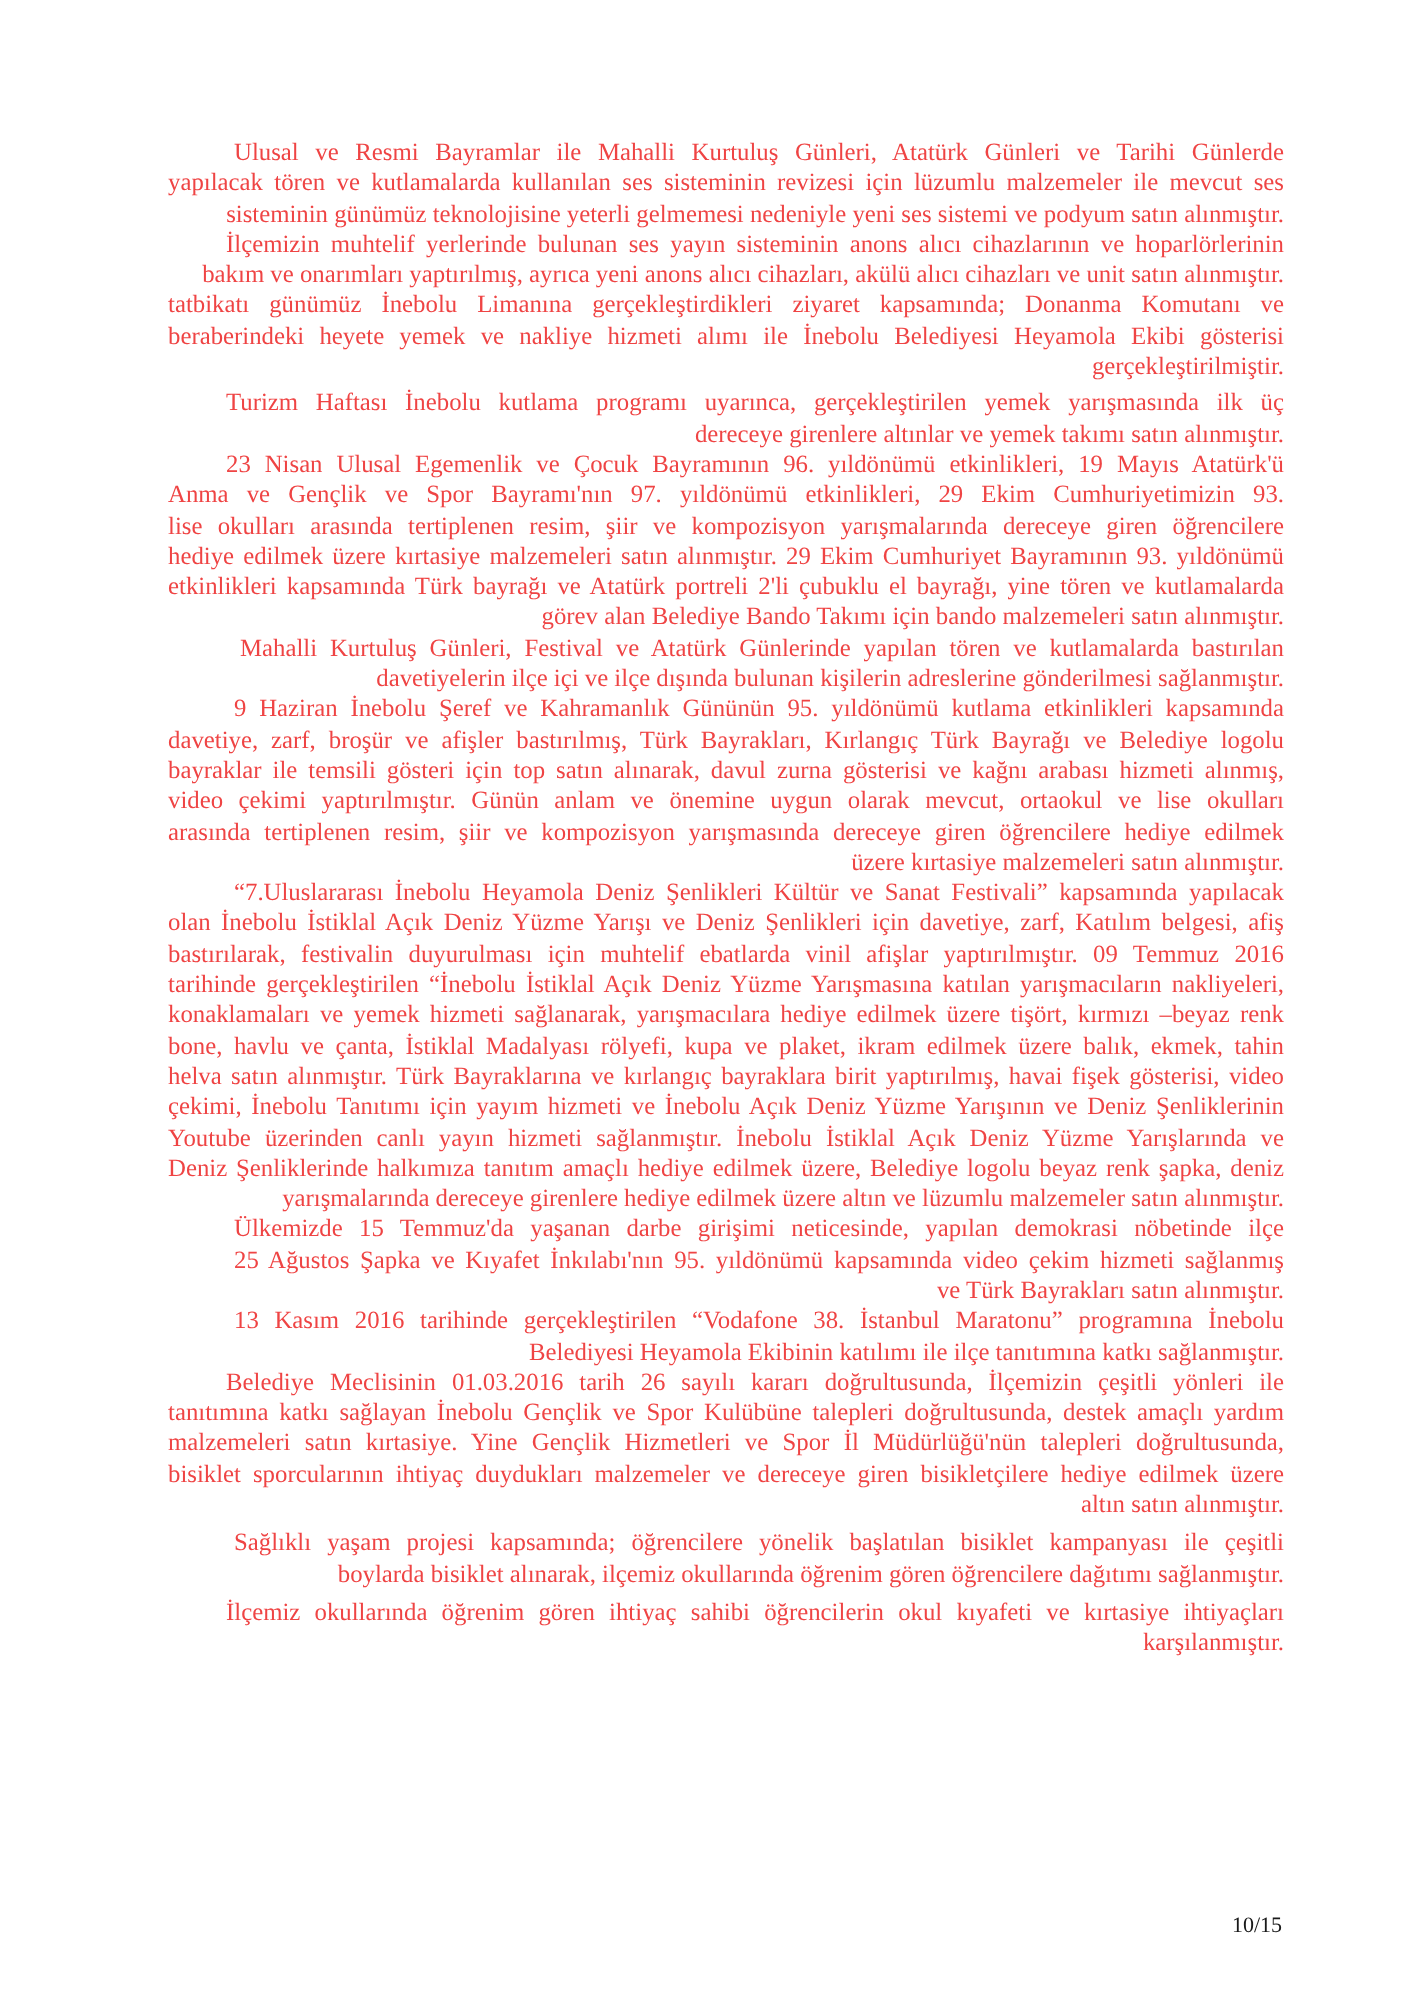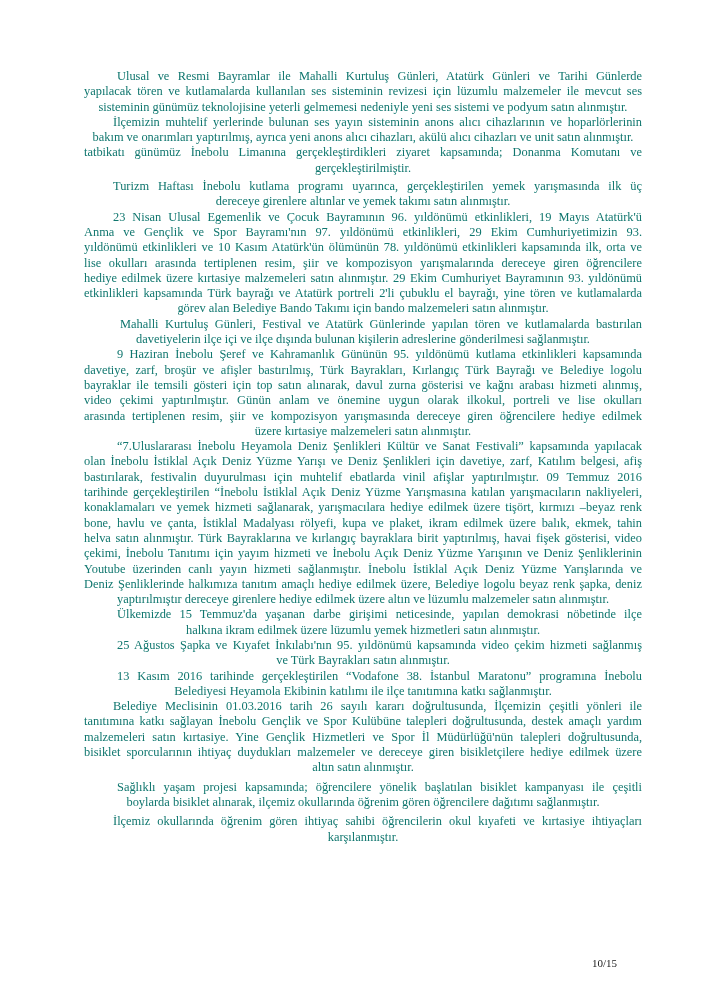--- a/index.html
+++ b/index.html
@@ -1,30 +1,30 @@
 <!DOCTYPE html>
 <html><head>
 <meta charset="utf-8">
 <style>
   html, body { margin: 0; padding: 0; background: #ffffff; }
   body { width: 707px; height: 1000px; position: relative; overflow: hidden; }
   .page {
     position: absolute; left: 84px; top: 69px; width: 558px;
     font-family: "Liberation Serif", "DejaVu Serif", serif;
-    font-size: 12.4px; color: #0f766e; line-height: 15.3px;
+    font-size: 12.4px; color: #ef4444; line-height: 15.3px;
   }
   .para { margin: 0; }
   .line { display: block; white-space: nowrap; overflow: visible; height: 15.3px; }
   .line.j { text-align: justify; text-align-last: justify; white-space: normal; overflow: hidden; }
-  .line.last { text-align: center; }
+  .line.last { text-align: right; }
   .i1 { padding-left: 29px; }
   .i2 { padding-left: 33px; }
   .i3 { padding-left: 36px; }
   .page-number {
-    position: absolute; left: 592px; top: 957px;
+    position: absolute; left: 616px; top: 957px;
     font-family: "Liberation Serif", "DejaVu Serif", serif;
     font-size: 11px; color: #1a1a1a;
   }
 </style>
 </head>
 <body>
 
 <div class="page">
 
   <div class="para">
@@ -33,69 +33,68 @@
     <span class="line last">sisteminin günümüz teknolojisine yeterli gelmemesi nedeniyle yeni ses sistemi ve podyum satın alınmıştır.</span>
   </div>
 
   <div class="para">
     <span class="line j i1">İlçemizin muhtelif yerlerinde bulunan ses yayın sisteminin anons alıcı cihazlarının ve hoparlörlerinin</span>
     <span class="line last">bakım ve onarımları yaptırılmış, ayrıca yeni anons alıcı cihazları, akülü alıcı cihazları ve unit satın alınmıştır.</span>
   </div>
 
   <div class="para">
     <span class="line j">tatbikatı günümüz İnebolu Limanına gerçekleştirdikleri ziyaret kapsamında; Donanma Komutanı ve</span>
+    <span class="line j">beraberindeki heyete yemek ve nakliye hizmeti alımı ile İnebolu Belediyesi Heyamola Ekibi gösterisi</span>
     <span class="line last">gerçekleştirilmiştir.</span>
   </div>
 
   <div class="para" style="margin-top:3px;">
     <span class="line j i1">Turizm Haftası İnebolu kutlama programı uyarınca, gerçekleştirilen yemek yarışmasında ilk üç</span>
     <span class="line last">dereceye girenlere altınlar ve yemek takımı satın alınmıştır.</span>
   </div>
 
   <div class="para">
     <span class="line j i1">23 Nisan Ulusal Egemenlik ve Çocuk Bayramının 96. yıldönümü etkinlikleri,  19 Mayıs Atatürk'ü</span>
     <span class="line j">Anma ve Gençlik ve Spor Bayramı'nın 97. yıldönümü etkinlikleri,  29 Ekim Cumhuriyetimizin 93.</span>
-    <span class="line j">yıldönümü etkinlikleri ve 10 Kasım Atatürk'ün ölümünün 78. yıldönümü etkinlikleri kapsamında ilk, orta ve</span>
     <span class="line j">lise okulları arasında tertiplenen resim, şiir ve kompozisyon yarışmalarında dereceye giren öğrencilere</span>
     <span class="line j">hediye edilmek üzere kırtasiye malzemeleri satın alınmıştır. 29 Ekim Cumhuriyet Bayramının 93. yıldönümü</span>
     <span class="line j">etkinlikleri kapsamında Türk bayrağı ve Atatürk portreli 2'li çubuklu el bayrağı, yine tören ve kutlamalarda</span>
     <span class="line last">görev alan Belediye Bando Takımı için bando malzemeleri satın alınmıştır.</span>
   </div>
 
   <div class="para">
     <span class="line j i3">Mahalli Kurtuluş Günleri, Festival ve Atatürk Günlerinde yapılan tören ve kutlamalarda bastırılan</span>
     <span class="line last">davetiyelerin ilçe içi ve ilçe dışında bulunan kişilerin adreslerine gönderilmesi sağlanmıştır.</span>
   </div>
 
   <div class="para">
     <span class="line j i2">9 Haziran İnebolu Şeref ve Kahramanlık Gününün 95. yıldönümü kutlama etkinlikleri kapsamında</span>
     <span class="line j">davetiye, zarf, broşür ve afişler bastırılmış, Türk Bayrakları, Kırlangıç Türk Bayrağı ve Belediye logolu</span>
     <span class="line j">bayraklar ile temsili gösteri için top satın alınarak,  davul zurna gösterisi ve kağnı arabası hizmeti alınmış,</span>
-    <span class="line j">video çekimi yaptırılmıştır.  Günün anlam ve önemine uygun olarak ilkokul, portreli ve lise okulları</span>
+    <span class="line j">video çekimi yaptırılmıştır.  Günün anlam ve önemine uygun olarak mevcut, ortaokul ve lise okulları</span>
     <span class="line j">arasında tertiplenen resim, şiir ve kompozisyon yarışmasında dereceye giren öğrencilere hediye edilmek</span>
     <span class="line last">üzere kırtasiye malzemeleri satın alınmıştır.</span>
   </div>
 
   <div class="para">
     <span class="line j i2">“7.Uluslararası İnebolu Heyamola Deniz Şenlikleri Kültür ve Sanat Festivali” kapsamında yapılacak</span>
     <span class="line j">olan İnebolu İstiklal Açık Deniz Yüzme Yarışı ve Deniz Şenlikleri için davetiye,  zarf, Katılım belgesi, afiş</span>
     <span class="line j">bastırılarak, festivalin duyurulması için muhtelif ebatlarda vinil afişlar yaptırılmıştır. 09 Temmuz 2016</span>
     <span class="line j">tarihinde gerçekleştirilen “İnebolu İstiklal Açık Deniz Yüzme Yarışmasına katılan yarışmacıların nakliyeleri,</span>
     <span class="line j">konaklamaları ve yemek hizmeti sağlanarak, yarışmacılara hediye edilmek üzere tişört, kırmızı –beyaz renk</span>
     <span class="line j">bone,  havlu ve çanta, İstiklal Madalyası rölyefi,  kupa ve plaket, ikram edilmek üzere balık, ekmek, tahin</span>
     <span class="line j">helva satın alınmıştır. Türk Bayraklarına ve kırlangıç bayraklara birit yaptırılmış, havai fişek gösterisi, video</span>
     <span class="line j">çekimi, İnebolu Tanıtımı için yayım hizmeti ve İnebolu Açık Deniz Yüzme Yarışının ve Deniz Şenliklerinin</span>
     <span class="line j">Youtube üzerinden canlı yayın hizmeti sağlanmıştır. İnebolu İstiklal Açık Deniz Yüzme Yarışlarında ve</span>
     <span class="line j">Deniz Şenliklerinde halkımıza tanıtım amaçlı hediye edilmek üzere, Belediye logolu beyaz renk şapka, deniz</span>
-    <span class="line last">yaptırılmıştır dereceye girenlere hediye edilmek üzere altın ve lüzumlu malzemeler satın alınmıştır.</span>
+    <span class="line last">yarışmalarında dereceye girenlere hediye edilmek üzere altın ve lüzumlu malzemeler satın alınmıştır.</span>
   </div>
 
   <div class="para">
     <span class="line j i2">Ülkemizde 15 Temmuz'da yaşanan darbe girişimi neticesinde, yapılan demokrasi nöbetinde ilçe</span>
-    <span class="line last">halkına ikram edilmek üzere lüzumlu yemek hizmetleri satın alınmıştır.</span>
   </div>
 
   <div class="para">
     <span class="line j i2">25 Ağustos Şapka ve Kıyafet İnkılabı'nın 95. yıldönümü kapsamında video çekim hizmeti sağlanmış</span>
     <span class="line last">ve Türk Bayrakları satın alınmıştır.</span>
   </div>
 
   <div class="para">
     <span class="line j i2">13 Kasım 2016 tarihinde gerçekleştirilen “Vodafone 38. İstanbul Maratonu” programına İnebolu</span>
     <span class="line last">Belediyesi Heyamola Ekibinin katılımı ile ilçe tanıtımına katkı sağlanmıştır.</span>

